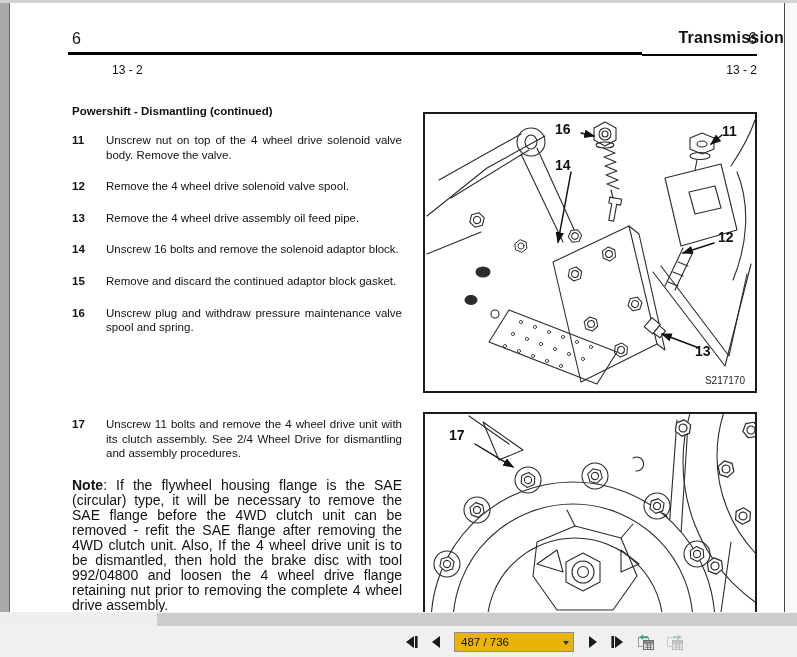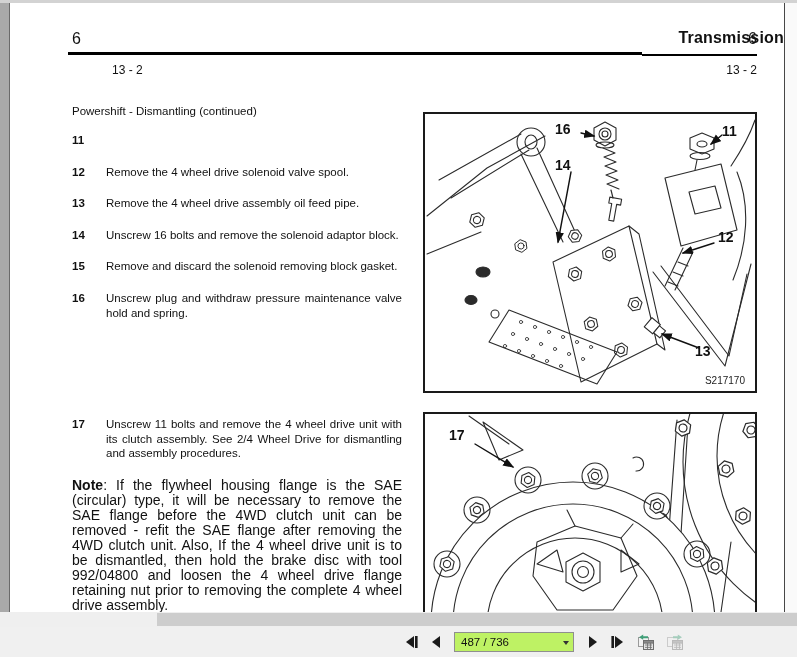--- a/index.html
+++ b/index.html
@@ -23,21 +23,21 @@
     font-size:16px; font-weight:bold; letter-spacing:0.2px; }
   .rule-main { position:absolute; left:58px; top:49px; width:574px; height:3px; background:#000; }
   .rule-right { position:absolute; left:632px; top:51px; width:115px; height:2px; background:#000; }
   .pgref { position:absolute; top:60px; font-size:12px;margin-left:40px; }
   .pgref.left { left:62px; }
   .pgref.right { right:27px; }
 
   
   .col-top { position:absolute; left:62px; top:102px; width:330px; }
   .col-bot { position:absolute; left:62px; top:414px; width:330px; }
-  .heading { font-size:11.5px; font-weight:normal; margin-bottom:16px; }
+  .heading { font-size:11.5px; font-weight:bold; margin-bottom:16px; }
   .step { display:flex; margin-bottom:17px; font-size:11.5px; line-height:14.6px; }
   .step-num { width:34px; flex:0 0 34px; font-weight:bold; }
   .step-text { width:296px; text-align:justify; }
   .note { font-size:14px; line-height:15px; text-align:justify; margin-top:14px; }
   .note b { font-weight:bold; }
 
   
   .fig { position:absolute; left:413px; width:334px; border:2px solid #1a1a1a; background:#fff; }
   #fig1 { top:109px; height:281px; }
   #fig2 { top:409px; height:200px; border-bottom:none; }
@@ -45,21 +45,21 @@
   .callout { position:absolute; font-size:14px; font-weight:bold; color:#111; line-height:1; }
   .figcode { position:absolute; right:10px; bottom:5px; font-size:10px; color:#222; }
 
   
   .hscroll { position:absolute; left:0; top:612px; width:797px; height:15px; background:#efefef; }
   .hthumb { position:absolute; left:157px; top:1px; width:640px; height:13px; background:#cdcdcd; }
   .toolbar { position:absolute; left:0; top:627px; width:797px; height:30px; background:#f0f0f0; }
   .nav-cluster { position:absolute; left:399px; top:3px; height:24px; display:flex; align-items:center; }
   .nav-btn { width:25px; height:22px; border:none; background:transparent; display:flex;
     align-items:center; justify-content:center; padding:0; cursor:pointer; }
-  .page-input { width:120px; height:20px; margin:0 5px; border:1px solid #8f8f8f; background:#bef264;
+  .page-input { width:120px; height:20px; margin:0 5px; border:1px solid #8f8f8f; background:#eab308;
     font-family:"Liberation Sans", sans-serif; font-size:11.5px; padding:0 16px 0 6px; color:#111; }
   .combo-wrap { position:relative; }
   .combo-caret { position:absolute; right:10px; top:9px; width:0; height:0;
     border-left:3.5px solid transparent; border-right:3.5px solid transparent;
     border-top:4px solid #333; pointer-events:none; }
   .view-btn { width:24px; height:22px; border:none; background:transparent; display:flex;
     align-items:center; justify-content:center; padding:0; margin-left:5px; cursor:pointer; }
   .view-btn.disabled { opacity:0.42; }
 </style>
 </head>
@@ -80,40 +80,41 @@
     <div class="rule-main"></div>
     <div class="rule-right"></div>
     <div class="pgref left">13 - 2</div>
     <div class="pgref right">13 - 2</div>
 
     <div class="col-top">
       <div class="heading">Powershift - Dismantling (continued)</div>
 
       <div class="step">
         <span class="step-num">11</span>
+        <span class="step-text">Unscrew nut on top of the 4 wheel drive solenoid valve body. Remove the valve.</span>
       </div>
       <div class="step">
         <span class="step-num">12</span>
         <span class="step-text">Remove the 4 wheel drive solenoid valve spool.</span>
       </div>
       <div class="step">
         <span class="step-num">13</span>
         <span class="step-text">Remove the 4 wheel drive assembly oil feed pipe.</span>
       </div>
       <div class="step">
         <span class="step-num">14</span>
         <span class="step-text">Unscrew 16 bolts and remove the solenoid adaptor block.</span>
       </div>
       <div class="step">
         <span class="step-num">15</span>
-        <span class="step-text">Remove and discard the solenoid removing block gasket.</span>
+        <span class="step-text">Remove and discard the continued adaptor block gasket.</span>
       </div>
       <div class="step">
         <span class="step-num">16</span>
-        <span class="step-text">Unscrew plug and withdraw pressure maintenance valve hold and spring.</span>
+        <span class="step-text">Unscrew plug and withdraw pressure maintenance valve spool and spring.</span>
       </div>
     </div>
 
     <div class="col-bot">
       <div class="step">
         <span class="step-num">17</span>
         <span class="step-text">Unscrew 11 bolts and remove the 4 wheel drive unit with its clutch assembly. See 2/4 Wheel Drive for dismantling and assembly procedures.</span>
       </div>
       <p class="note"><b>Note</b><span>: If the flywheel housing flange is the SAE (circular) type, it will be necessary to remove the SAE flange before the 4WD clutch unit can be removed - refit the SAE flange after removing the 4WD clutch unit. Also, If the 4 wheel drive unit is to be dismantled, then hold the brake disc with tool 992/04800 and loosen the 4 wheel drive flange retaining nut prior to removing the complete 4 wheel drive assembly.</span></p>
     </div>

